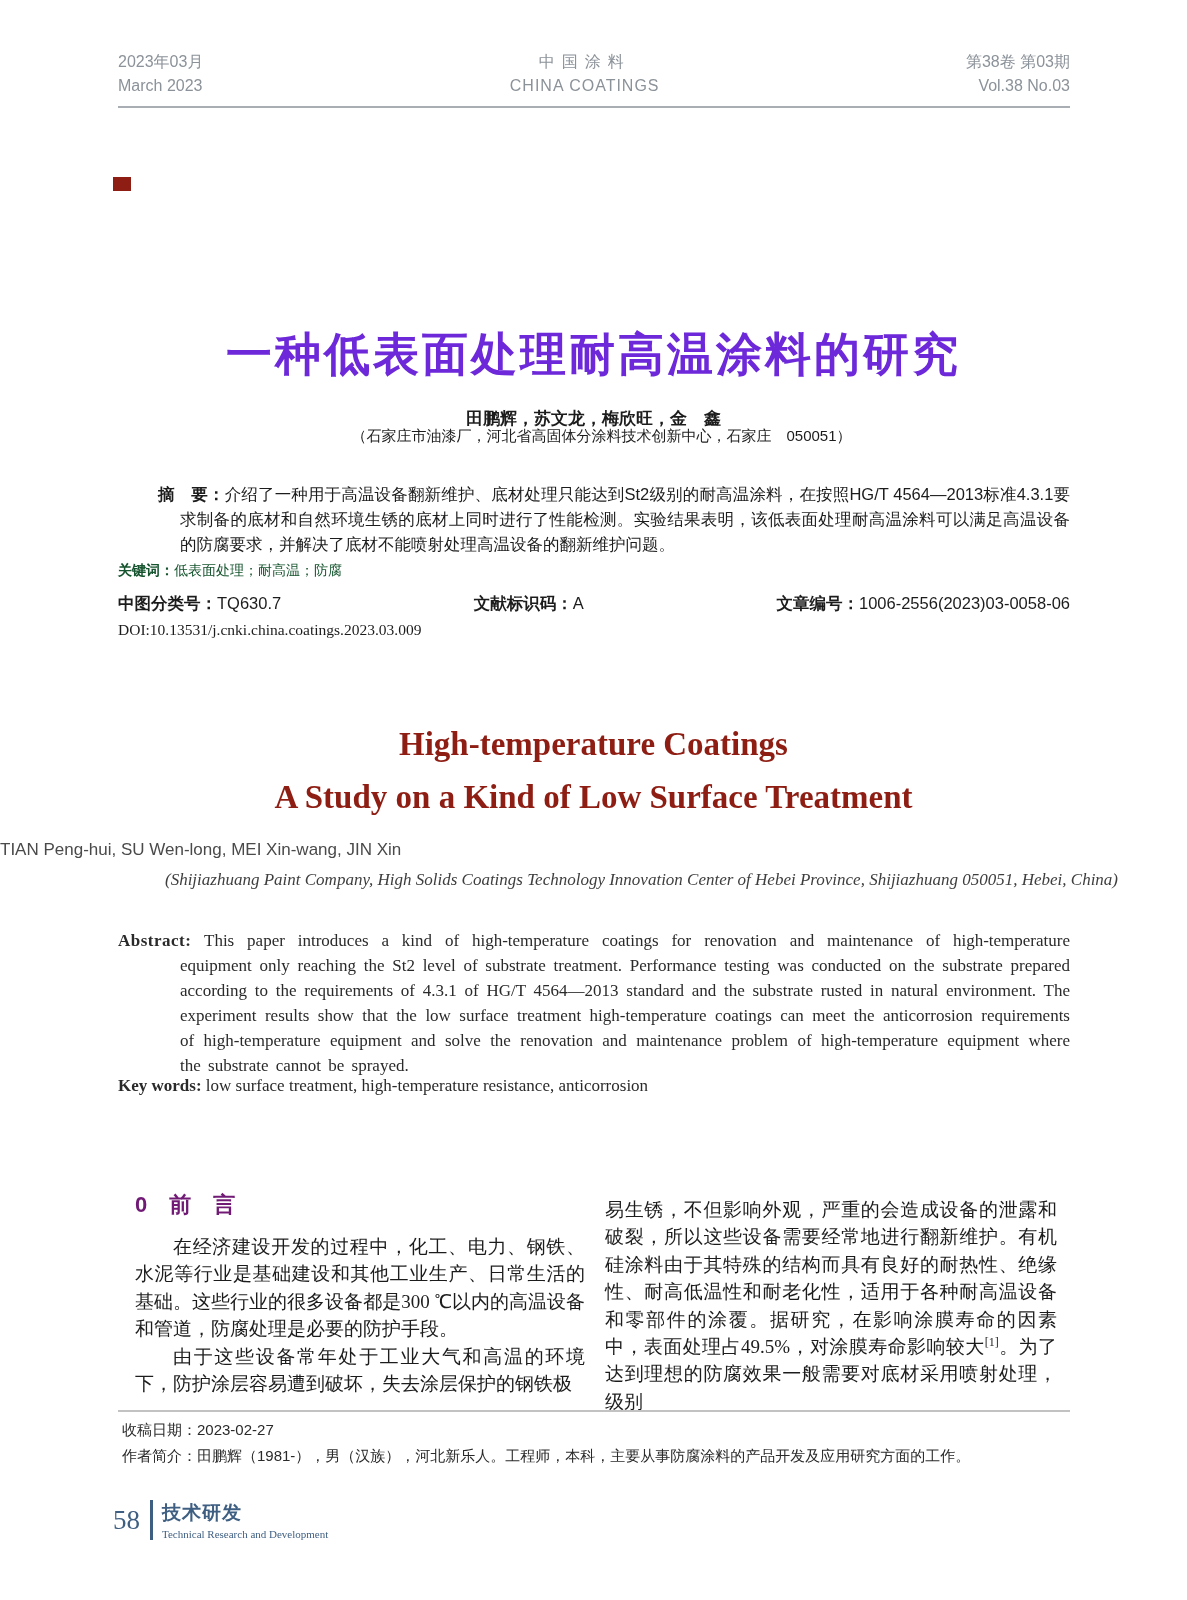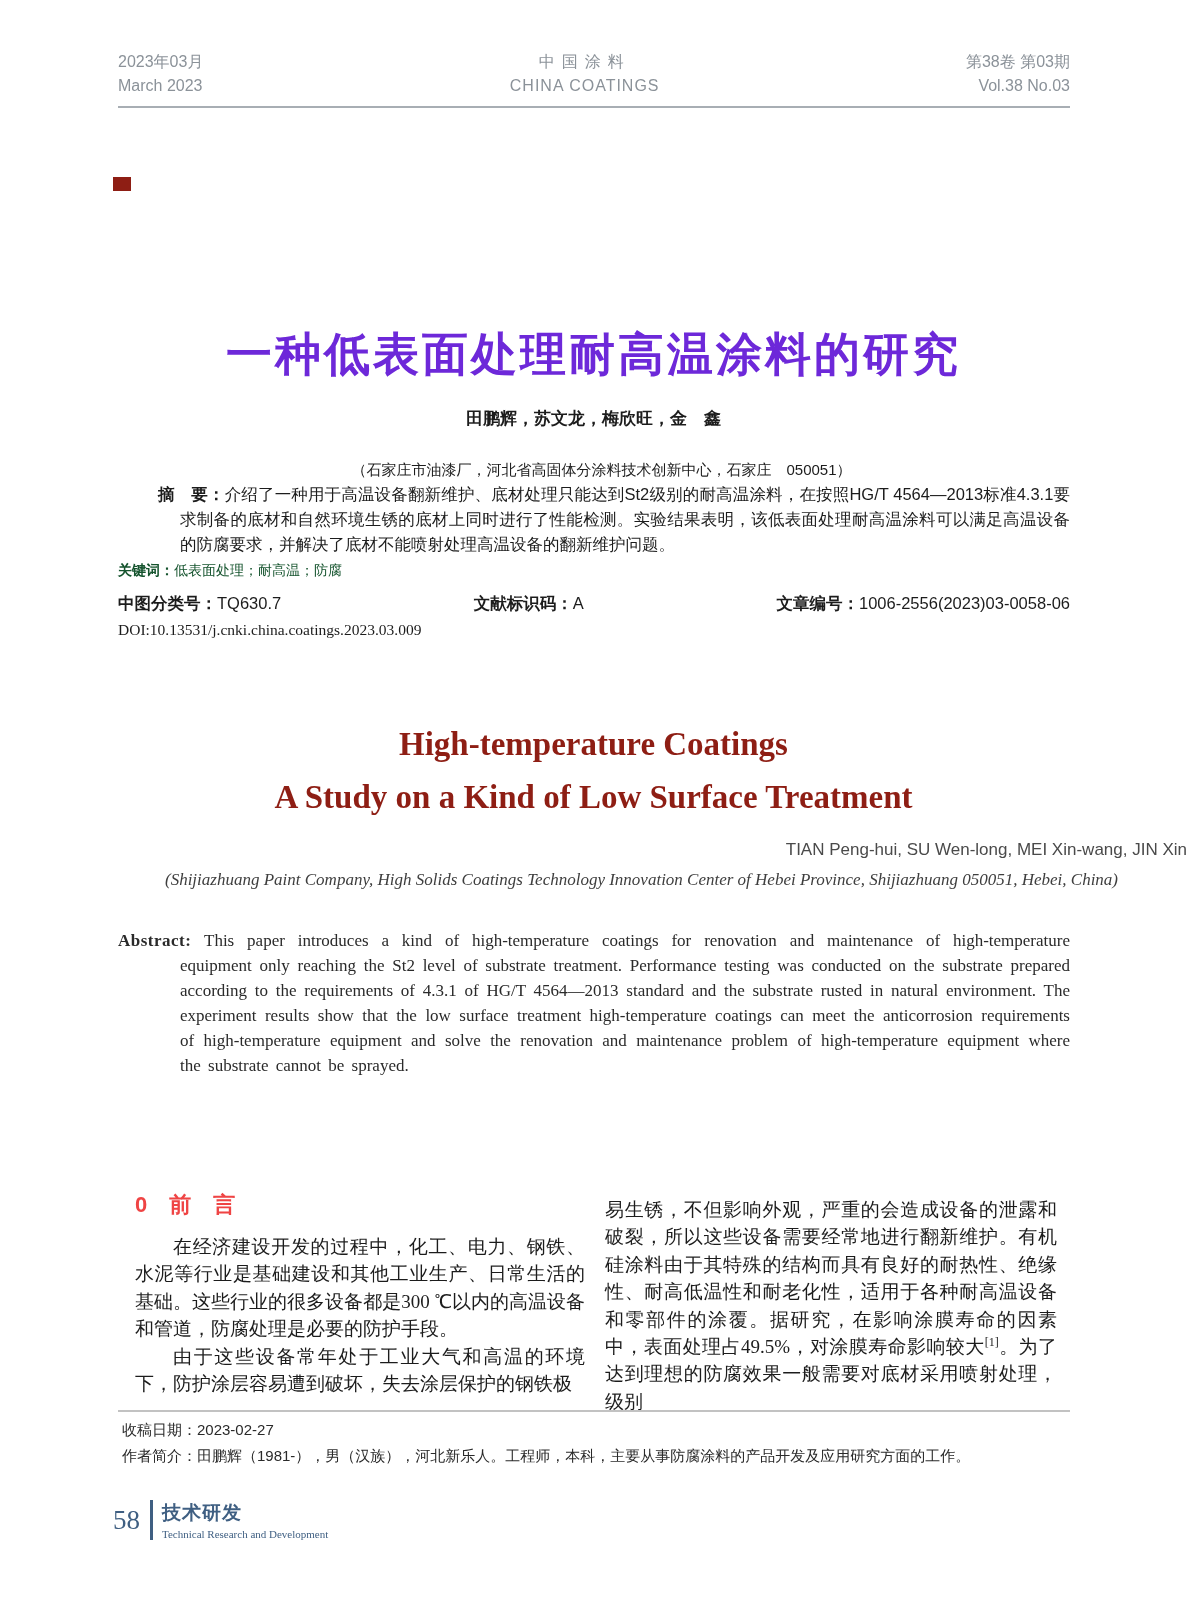--- a/index.html
+++ b/index.html
@@ -13,45 +13,45 @@
   .h-center { text-align:center; letter-spacing:1px; }
   .h-center .cn { letter-spacing:7px; }
   .h-right { text-align:right; }
   .header-rule { position:absolute; top:106px; left:118px; right:117px; height:2px; background:#a8aeb4; }
 
   .marker { position:absolute; top:177px; left:113px; width:18px; height:14px; background:#8e1e14; }
 
   
   .cn-title { position:absolute; top:324px; left:0; width:100%; text-align:center; font-size:46px; font-weight:bold; letter-spacing:3px; color:#6d28d9; }
   .cn-authors { position:absolute; top:407px; left:0; width:100%; text-align:center; font-size:17px; font-weight:600; color:#1c1c1c; }
-  .cn-affil { position:absolute; top:461px; left:0; width:100%; text-align:center; font-size:15px; color:#1c1c1c;padding-left:16px; }
+  .cn-affil { position:absolute; top:427px; left:0; width:100%; text-align:center; font-size:15px; color:#1c1c1c;padding-left:16px; }
 
   
   .cn-abstract { position:absolute; top:482px; left:118px; width:952px; font-size:16.5px; line-height:25px; color:#1c1c1c; text-align:justify; padding-left:62px; text-indent:-62px; }
   .cn-abstract .lbl { font-weight:bold;margin-left:40px; }
   .cn-keywords { position:absolute; top:562px; left:118px; width:952px; font-size:14px; color:#14532d; }
   .cn-keywords .lbl { font-weight:bold; }
 
   .meta-row { position:absolute; top:593px; left:118px; width:952px; display:flex; justify-content:space-between; font-size:16.5px; color:#1c1c1c; }
   .meta-row .lbl { font-weight:bold; }
   .doi { position:absolute; top:621px; left:118px; font-size:15.5px; color:#1c1c1c; font-family:"Liberation Serif", serif; }
 
   
   .en-title { position:absolute; top:718px; left:0; width:100%; text-align:center; font-size:33px; line-height:53px; font-weight:bold; color:#8e1e14; font-family:"Liberation Serif", serif; }
-  .en-authors { position:absolute; top:840px; left:0; width:100%; text-align:right; font-size:17px; color:#4a4a4a; }
+  .en-authors { position:absolute; top:840px; left:0; width:100%; text-align:left; font-size:17px; color:#4a4a4a; }
   .en-affil { position:absolute; top:866px; left:113px; width:961px; text-align:center; font-size:17px; line-height:27px; font-style:italic; color:#3e3e3e; font-family:"Liberation Serif", serif;margin-left:48px; }
 
   
   .en-abstract { position:absolute; top:928px; left:118px; width:952px; font-size:17px; line-height:25px; color:#2a2a2a; text-align:justify; word-spacing:3px; font-family:"Liberation Serif", serif; padding-left:62px; text-indent:-62px; }
   .en-abstract .lbl { font-weight:bold; letter-spacing:0.5px; }
   .en-keywords { position:absolute; top:1076px; left:118px; width:952px; font-size:17px; color:#2a2a2a; font-family:"Liberation Serif", serif; }
   .en-keywords .lbl { font-weight:bold; }
 
   
-  .sec-heading { position:absolute; top:1190px; left:135px; font-size:22px; font-weight:bold; color:#ef4444; }
+  .sec-heading { position:absolute; top:1190px; left:135px; font-size:22px; font-weight:bold; color:#701a75; }
   .col { font-size:19px; line-height:27.4px; color:#1c1c1c; text-align:justify; font-family:"Liberation Serif", serif; }
   .col p.indent { text-indent:2em; }
   .col-left { position:absolute; top:1233px; left:135px; width:450px; }
   .col-right { position:absolute; top:1196px; left:605px; width:452px; }
   .col sup { font-size:12px; vertical-align:super; line-height:0; }
 
   
   .foot-rule { position:absolute; top:1410px; left:118px; width:952px; height:2px; background:#c2c2c2; }
   .fn-received { position:absolute; top:1421px; left:122px; font-size:15px; color:#2a2a2a; }
   .fn-bio { position:absolute; top:1447px; left:122px; width:948px; font-size:15px; color:#2a2a2a; }
@@ -103,20 +103,21 @@
 
   <div class="en-title">
     <div>High-temperature Coatings</div>
     <div>A Study on a Kind of Low Surface Treatment</div>
   </div>
   <div class="en-authors">TIAN Peng-hui, SU Wen-long, MEI Xin-wang, JIN Xin</div>
   <div class="en-affil">(Shijiazhuang Paint Company, High Solids Coatings Technology Innovation Center of Hebei Province, Shijiazhuang 050051, Hebei, China)</div>
 
   <p class="en-abstract"><span class="lbl">Abstract:</span> <span>This paper introduces a kind of high-temperature coatings for renovation and maintenance of high-temperature equipment only reaching the St2 level of substrate treatment. Performance testing was conducted on the substrate prepared according to the requirements of 4.3.1 of HG/T 4564—2013 standard and the substrate rusted in natural environment. The experiment results show that the low surface treatment high-temperature coatings can meet the anticorrosion requirements of high-temperature equipment and solve the renovation and maintenance problem of high-temperature equipment where the substrate cannot be sprayed.</span></p>
 
+  <p class="en-keywords"><span class="lbl">Key words:</span> <span>low surface treatment, high-temperature resistance, anticorrosion</span></p>
 
   <div class="sec-heading">0　前　言</div>
 
   <div class="col col-left">
     <p class="indent">在经济建设开发的过程中，化工、电力、钢铁、水泥等行业是基础建设和其他工业生产、日常生活的基础。这些行业的很多设备都是300 ℃以内的高温设备和管道，防腐处理是必要的防护手段。</p>
     <p class="indent">由于这些设备常年处于工业大气和高温的环境下，防护涂层容易遭到破坏，失去涂层保护的钢铁极</p>
   </div>
 
   <div class="col col-right">
     <p><span>易生锈，不但影响外观，严重的会造成设备的泄露和破裂，所以这些设备需要经常地进行翻新维护。有机硅涂料由于其特殊的结构而具有良好的耐热性、绝缘性、耐高低温性和耐老化性，适用于各种耐高温设备和零部件的涂覆。据研究，在影响涂膜寿命的因素中，表面处理占49.5%，对涂膜寿命影响较大</span><sup>[1]</sup><span>。为了达到理想的防腐效果一般需要对底材采用喷射处理，级别</span></p>

